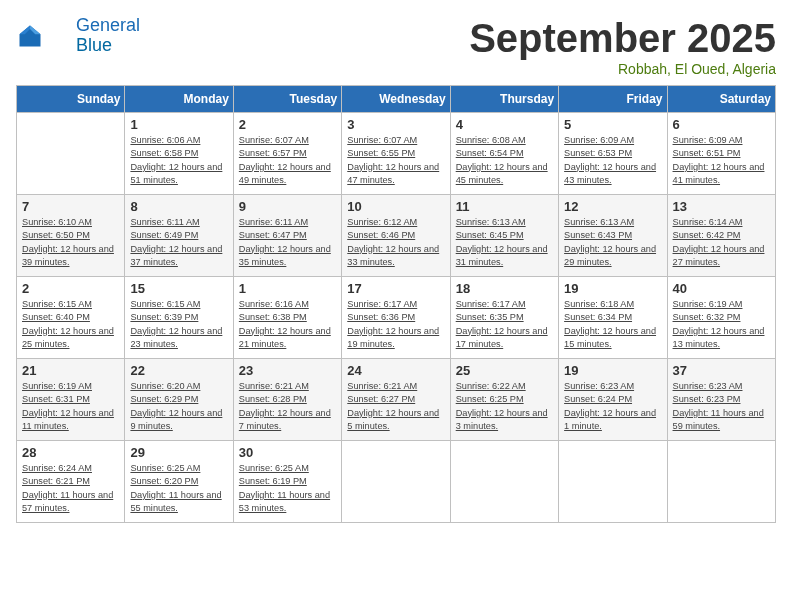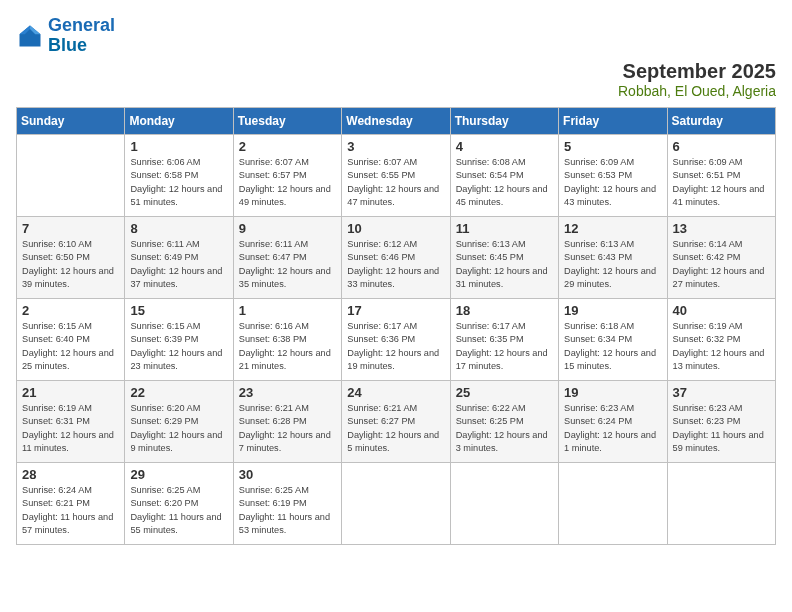--- a/index.html
+++ b/index.html
@@ -16,56 +16,56 @@
       align-items: flex-start;
       margin-bottom: 8px;
     }
     .logo {
       display: flex;
       align-items: center;
       gap: 4px;
     }
     .logo-text {
       font-size: 18px;
-      font-weight: bold;
+      font-weight: normal;
       color: #333;
       line-height: 1.1;
+      margin-left: 28px;
     }
     .logo-text span {
       color: #1a6bb5;
     }
     .logo-icon {
       width: 28px;
       height: 28px;
     }
     .title-block {
       text-align: right;
     }
     .month-title {
-      font-size: 20px;
+      font-size: 40px;
       font-weight: bold;
       color: #333;
-      margin-top: 44px;
     }
     .subtitle {
       font-size: 14px;
       color: #4d7c0f;
     }
     table {
       width: 100%;
       border-collapse: collapse;
       table-layout: fixed;
     }
     thead tr th {
       background-color: #2a6eb5;
       color: #fff;
       font-size: 12px;
       font-weight: bold;
       padding: 6px 4px;
-      text-align: left;
+      text-align: right;
       border: 1px solid #c0c0c0;
     }
     tbody tr td {
       vertical-align: top;
       border: 1px solid #c0c0c0;
       padding: 4px 5px;
       font-size: 9.5px;
       color: #333;
       height: 82px;
     }
@@ -73,20 +73,21 @@
       font-size: 13px;
       font-weight: bold;
       color: #333;
       display: block;
       margin-bottom: 2px;
     }
     .day-info {
       line-height: 1.45;
       font-size: 9.2px;
       color: #444;
+      text-decoration: underline;
     }
     tbody tr:nth-child(odd) td {
       background-color: #fff;
     }
     tbody tr:nth-child(even) td {
       background-color: #f5f5f5;
     }
     .empty-cell {
       background-color: #fff !important;
     }

